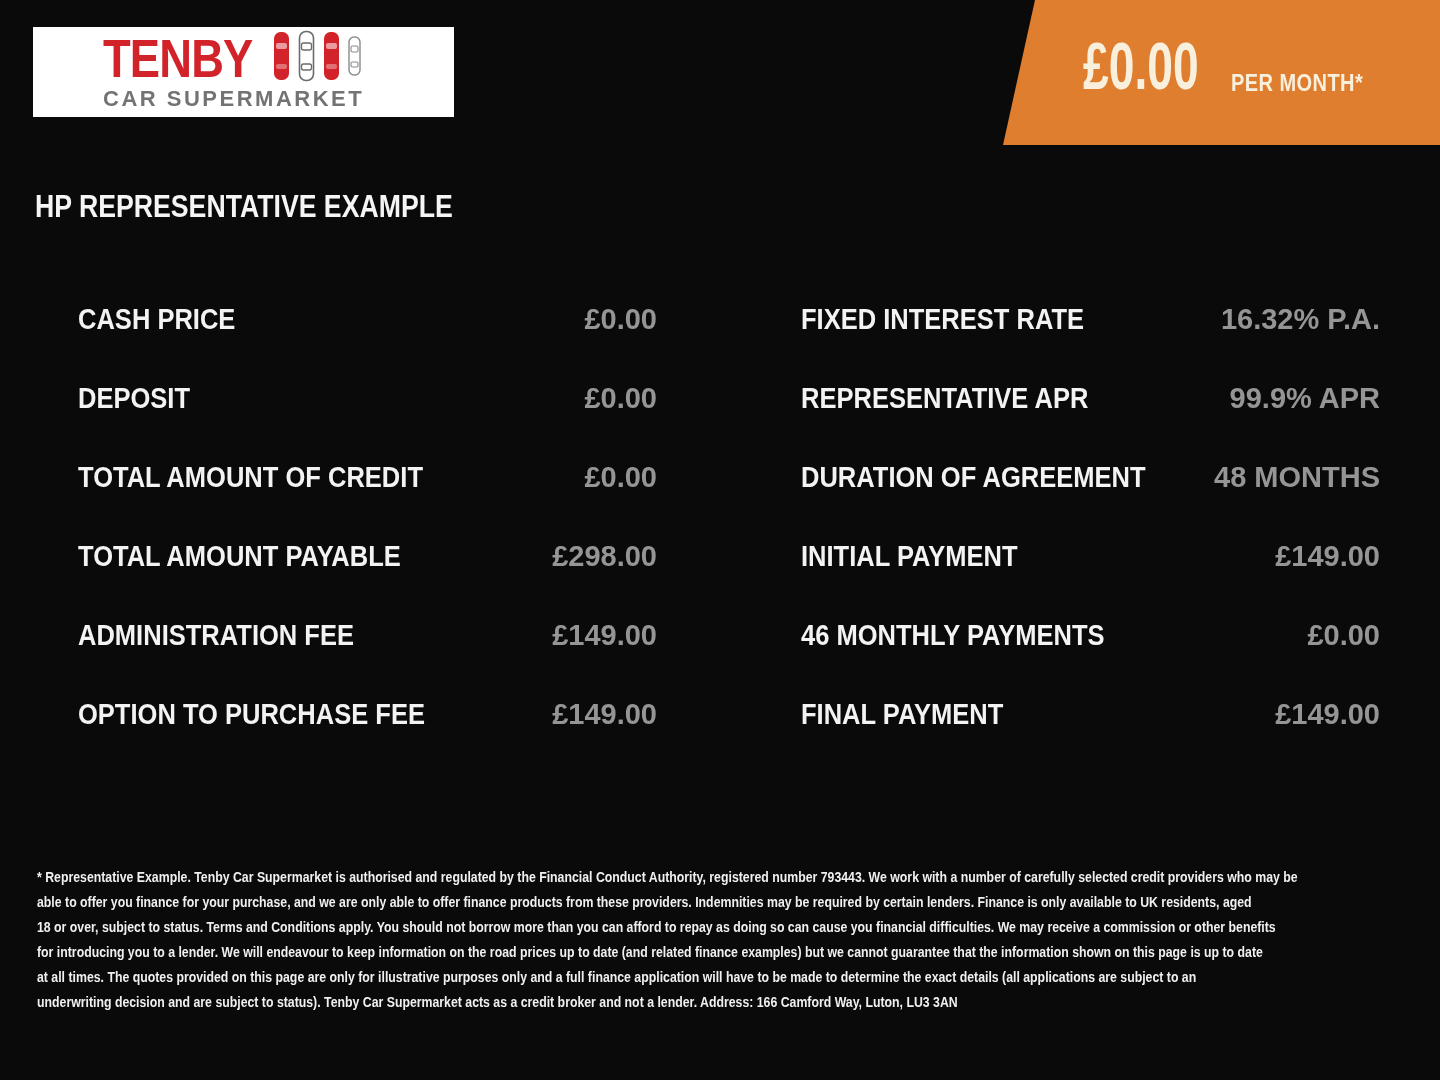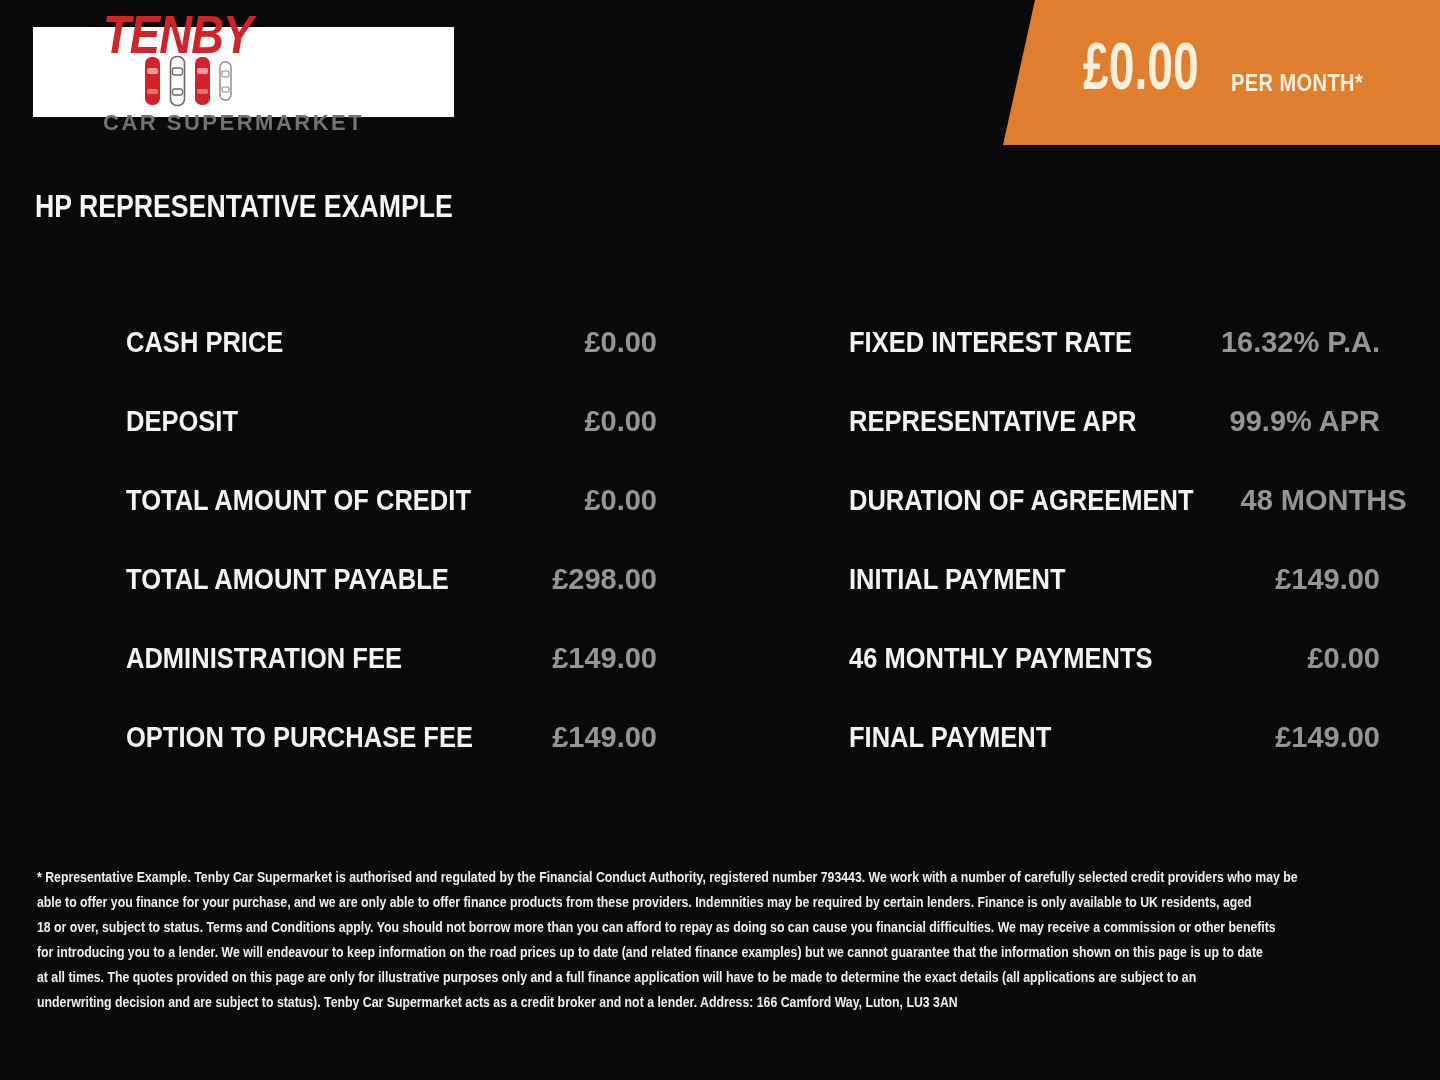--- a/index.html
+++ b/index.html
@@ -8,21 +8,21 @@
     background:#0a0a0a;
     font-family:"Liberation Sans", sans-serif;
     -webkit-font-smoothing:antialiased;
   }
   
   .logo-box{
     position:absolute;left:33px;top:27px;width:421px;height:90px;
     background:#ffffff;display:flex;align-items:center;
   }
   .logo-inner{margin-left:70px;display:flex;flex-direction:column;align-items:flex-start;}
-  .logo-row{display:flex;flex-direction:column;align-items:center;font-style:italic;}
+  .logo-row{display:flex;flex-direction:row;align-items:center;}
   .brand-title{
     width:156px;color:#d2232a;font-weight:bold;font-size:54px;line-height:50px;
     transform:scaleX(0.84);transform-origin:left center;letter-spacing:-1px;white-space:nowrap;
   }
   .brand-cars{display:flex;align-items:center;gap:8px;margin-left:14px;margin-top:-4px;}
   .brand-sub{
     color:#737373;font-weight:bold;font-size:22px;letter-spacing:2.5px;
     margin-top:3px;white-space:nowrap;
   }
   
@@ -44,21 +44,21 @@
   
   .heading{
     position:absolute;left:35px;top:191px;color:#f5f5f5;font-weight:bold;
     font-size:31px;line-height:31px;transform:scaleX(0.86);transform-origin:left top;
     white-space:nowrap;
   }
   
   .fin-col{position:absolute;top:303px;width:579px;}
   .fin-col.left{left:78px;}
   .fin-col.right{left:801px;}
-  .fin-row{height:79px;display:flex;justify-content:space-between;align-items:center;margin-left:48px;}
+  .fin-row{height:79px;display:flex;justify-content:space-between;align-items:flex-start;}
   .fin-label{
     color:#f3f3f3;font-weight:bold;font-size:29px;
     transform:scaleX(0.88);transform-origin:left center;white-space:nowrap;
   }
   .fin-value{
     color:#959595;font-weight:bold;font-size:29px;white-space:nowrap;text-align:right;
   }
   
   .disclaimer{position:absolute;left:37px;top:864px;}
   .disc-line{

